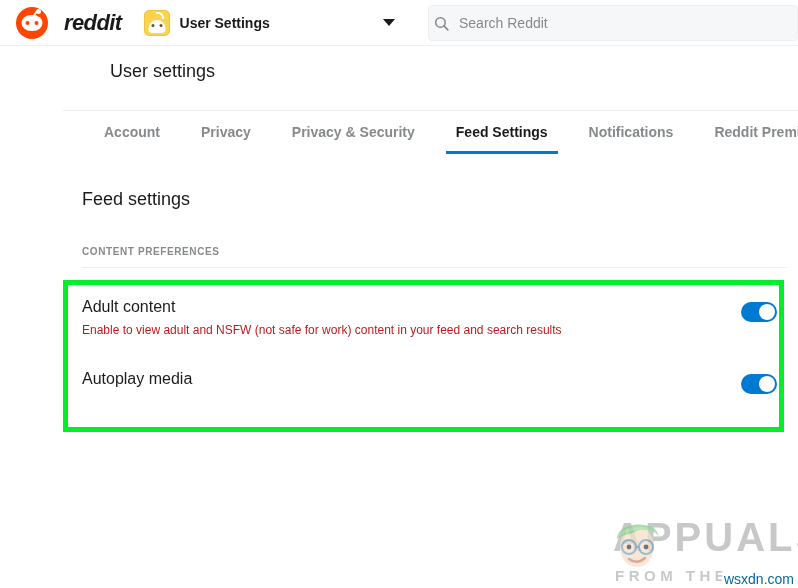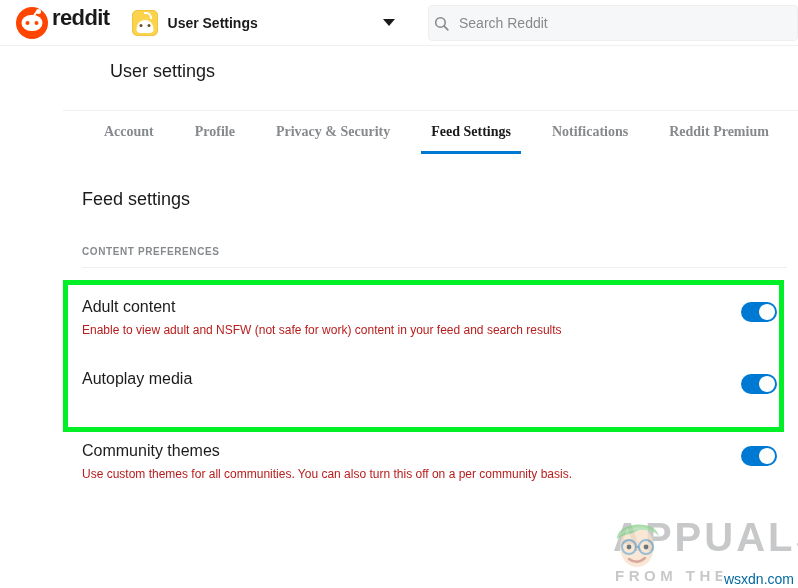--- a/index.html
+++ b/index.html
@@ -20,23 +20,24 @@
     width: 798px;
     height: 46px;
     background: #ffffff;
     border-bottom: 1px solid #edeff1;
     display: flex;
     align-items: center;
   }
 
   .brand {
     display: flex;
-    align-items: flex-start;
+    align-items: center;
     margin-left: 16px;
-    gap: 4px;
+    gap: 16px;
+    font-style: italic;
   }
 
   .reddit-mark {
     width: 32px; height: 32px;
     border-radius: 50%;
     background: #ff4500;
     position: relative;
     flex: none;
   }
   .reddit-mark .snoo-head {
@@ -206,21 +207,20 @@
 
   .tabs {
     position: absolute;
     left: 63px;
     top: 65px;
     width: 735px;
     height: 52px;
     display: flex;
     align-items: flex-start;
     padding-left: 31px;
-    font-family: Liberation Serif, serif;
   }
   .tab {
     position: relative;
     padding: 13px 10px 14px;
     margin-right: 21px;
     font-size: 14px;
     font-weight: 700;
     color: #878a8c;
     white-space: nowrap;
     cursor: pointer;
@@ -422,21 +422,21 @@
 <div class="page">
 
   <div class="left-gutter"></div>
 
   <div class="settings-head">
     <div class="page-title">User settings</div>
   </div>
 
   <div class="tabs">
     <div class="tab">Account</div>
-    <div class="tab">Profile</div>
+    <div class="tab">Privacy</div>
     <div class="tab">Privacy &amp; Security</div>
     <div class="tab active">Feed Settings</div>
     <div class="tab">Notifications</div>
     <div class="tab">Reddit Premium</div>
   </div>
 
   <div class="content">
 
     <div class="section-title">Feed settings</div>
     <div class="section-label">CONTENT PREFERENCES</div>
@@ -459,29 +459,20 @@
 
       <div class="row">
         <div class="row-text">
           <div class="row-title">Autoplay media</div>
         </div>
         <div class="toggle">
           <div class="knob"></div>
         </div>
       </div>
 
-      <div class="row">
-        <div class="row-text">
-          <div class="row-title">Community themes</div>
-          <div class="row-desc">Use custom themes for all communities. You can also turn this off on a per community basis.</div>
-        </div>
-        <div class="toggle">
-          <div class="knob"></div>
-        </div>
-      </div>
 
     </div>
   </div>
 </div>
 
 <div class="watermark">
   <div class="wm-text">APPUALS</div>
   <div class="wm-sub">FROM THE EXPERTS</div>
   <svg class="wm-face" viewBox="0 0 52 58">
     <ellipse cx="26" cy="34" rx="17" ry="20" fill="#f7e0c8"></ellipse>

